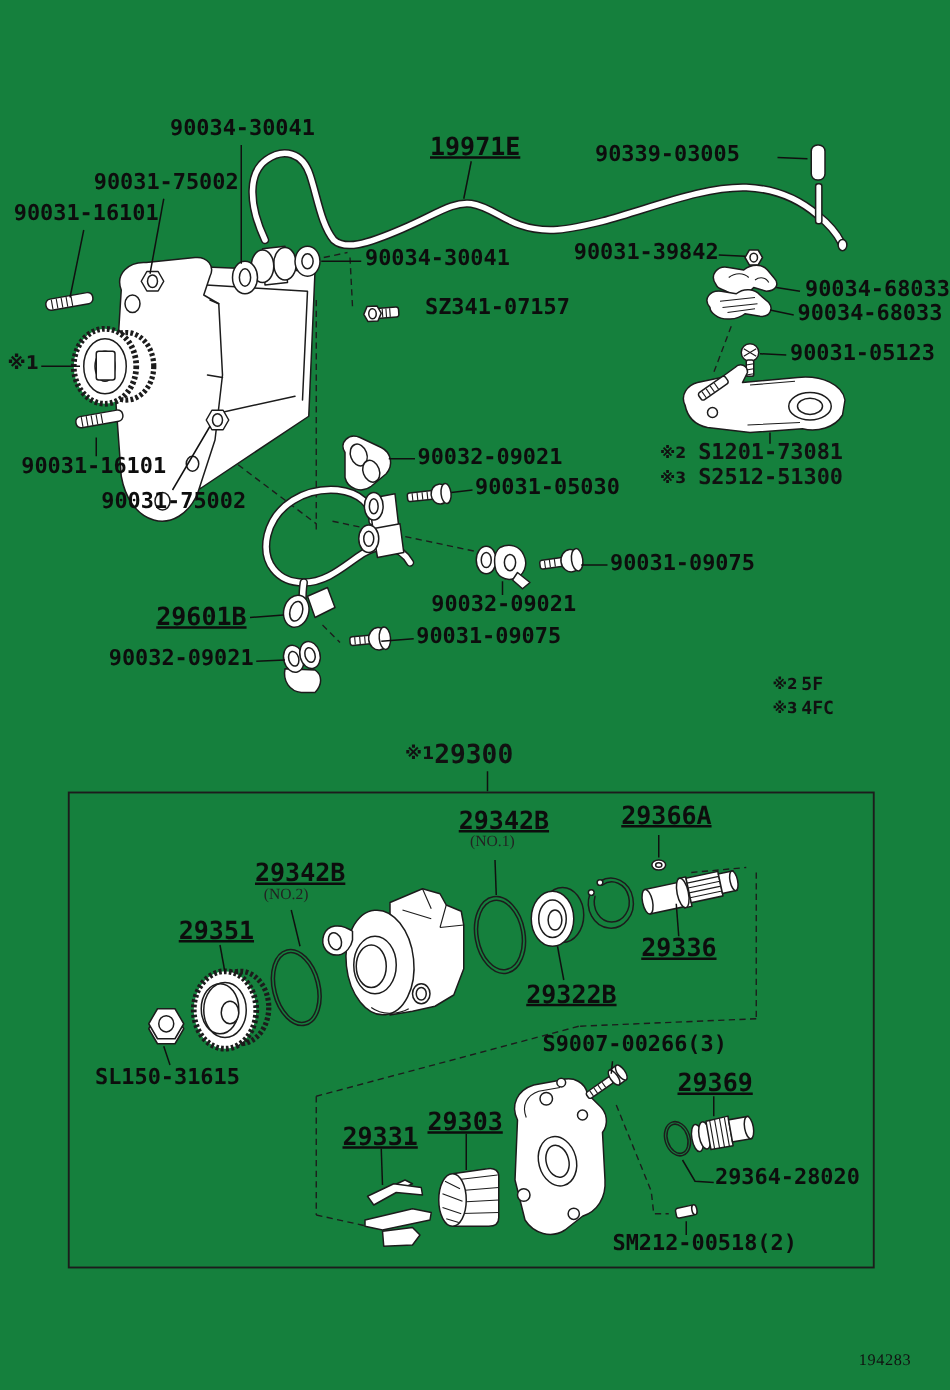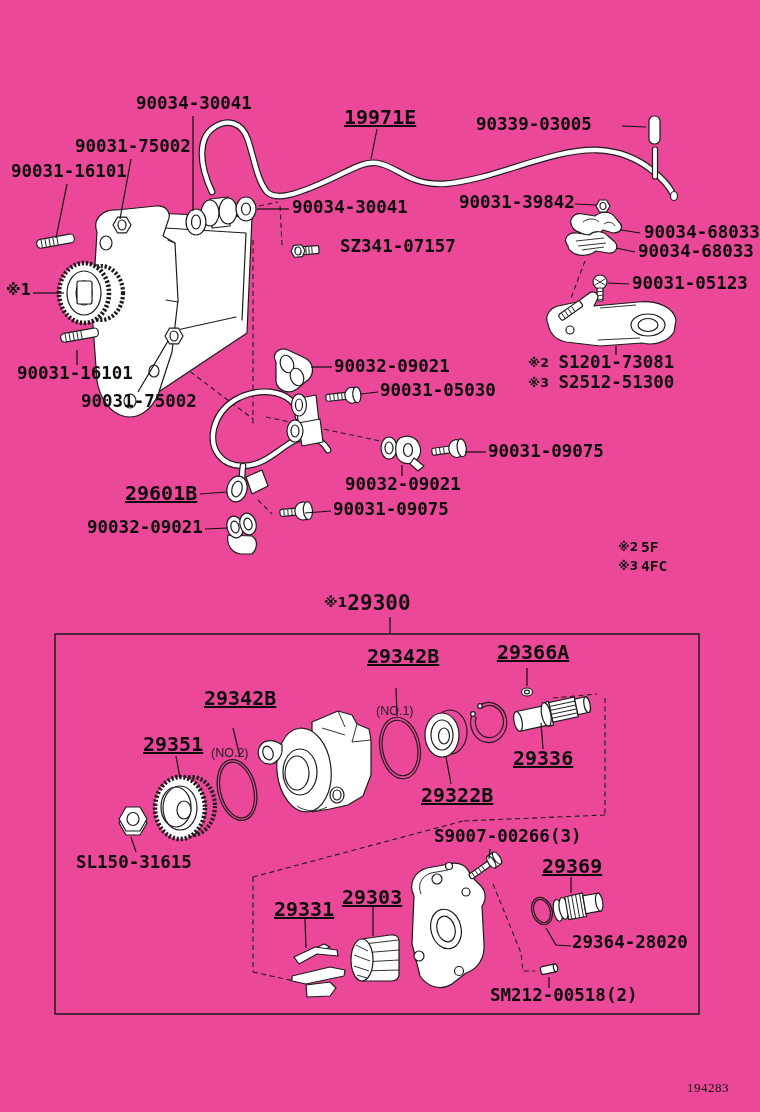--- a/index.html
+++ b/index.html
@@ -1,28 +1,28 @@
 <!DOCTYPE html>
 <html><head>
 <meta charset="utf-8">
 <style>
   html,body{margin:0;padding:0;background:#fff;}
   .stage{
-    position:relative;width:760px;height:1112px;background:#ec4899;
+    position:relative;width:760px;height:1112px;background:#15803d;
     font-family:"DejaVu Sans Mono", monospace;color:#111;overflow:hidden;
   }
   .stage svg{position:absolute;left:0;top:0;}
   .pn{
     position:absolute;font-weight:bold;font-size:17.5px;line-height:1;
     white-space:nowrap;letter-spacing:0;color:#0d0d0d;
   }
   .pn.lg{font-size:20px;text-decoration:underline;}
   .sub{
     position:absolute;font-size:12.5px;font-weight:normal;line-height:1;
-    font-family:Liberation Sans, sans-serif;color:#222;white-space:nowrap;margin-top:38px;
+    font-family:Liberation Serif, serif;color:#222;white-space:nowrap;
   }
   .marker{
     position:absolute;font-family:"DejaVu Sans", sans-serif;font-weight:bold;
     font-size:15px;line-height:1;color:#111;
   }
   .boxtitle{position:absolute;line-height:1;white-space:nowrap;}
   .boxtitle .pre{font-family:"DejaVu Sans", sans-serif;font-weight:bold;font-size:14px;vertical-align:3px;}
   .boxtitle .num{font-family:"DejaVu Sans Mono", monospace;font-weight:bold;font-size:21px;}
   .snote{position:absolute;line-height:1;white-space:nowrap;}
   .snote .pre{font-family:"DejaVu Sans", sans-serif;font-size:12.5px;font-weight:bold;vertical-align:1px;}

